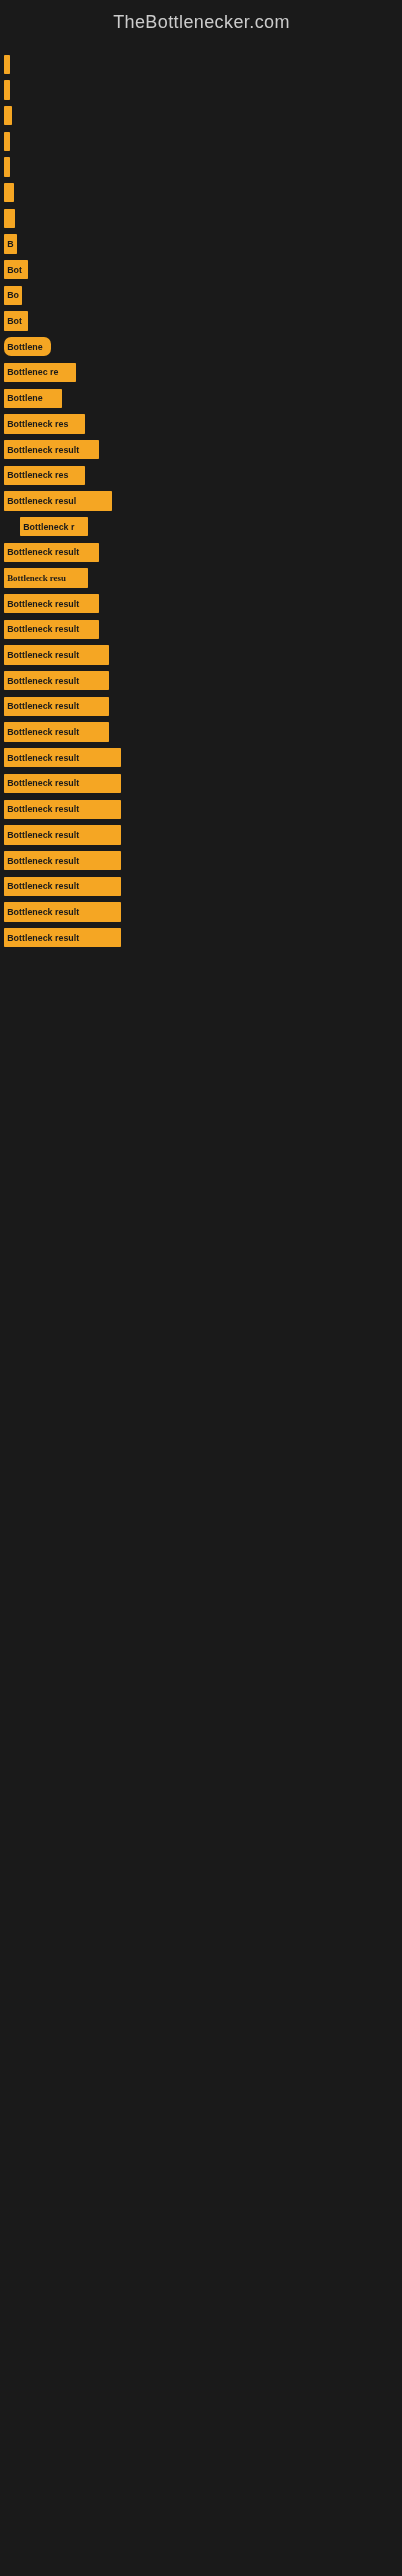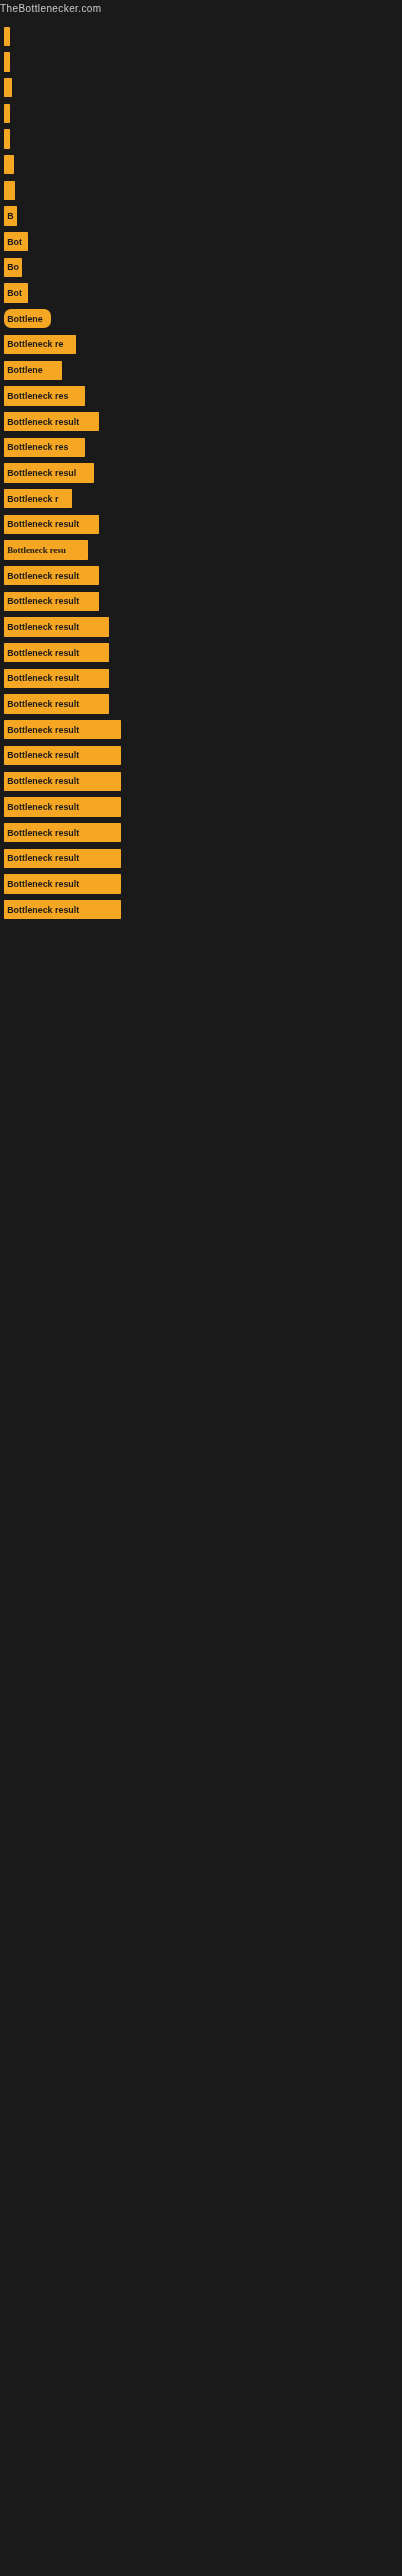--- a/index.html
+++ b/index.html
@@ -10,23 +10,24 @@
 
     body {
       background-color: #1a1a1a;
       width: 403px;
       min-height: 2576px;
       font-family: Arial, sans-serif;
       position: relative;
     }
 
     .site-title {
+      text-align: center;
       color: #cccccc;
-      font-size: 10px;
-      padding: 3px 0;
+      font-size: 18px;
+      padding: 12px 0;
       letter-spacing: 0.4px;
     }
 
     .container {
       padding: 8px 4px;
     }
 
     .bottleneck-item {
       display: flex;
       align-items: center;
@@ -115,21 +116,21 @@
         <span>Bot</span>
       </div>
     </div>
     <div class="bottleneck-item">
       <div class="bottleneck-bar" style="width: 47px; border-radius: 7px;">
         <span>Bottlene</span>
       </div>
     </div>
     <div class="bottleneck-item">
       <div class="bottleneck-bar" style="width: 72px;">
-        <span>Bottleneck re</span>
+        <span>Bottlenec re</span>
       </div>
     </div>
     <div class="bottleneck-item">
       <div class="bottleneck-bar" style="width: 58px;">
         <span>Bottlene</span>
       </div>
     </div>
     <div class="bottleneck-item">
       <div class="bottleneck-bar" style="width: 81px;">
         <span>Bottleneck res</span>
@@ -139,26 +140,26 @@
       <div class="bottleneck-bar" style="width: 95px;">
         <span>Bottleneck result</span>
       </div>
     </div>
     <div class="bottleneck-item">
       <div class="bottleneck-bar" style="width: 81px;">
         <span>Bottleneck res</span>
       </div>
     </div>
     <div class="bottleneck-item">
-      <div class="bottleneck-bar" style="width: 90px;">
+      <div class="bottleneck-bar" style="width: 108px;">
         <span>Bottleneck resul</span>
       </div>
     </div>
     <div class="bottleneck-item">
-      <div class="bottleneck-bar" style="width: 68px;">
+      <div class="bottleneck-bar" style="width: 68px; margin-left: 16px;">
         <span>Bottleneck r</span>
       </div>
     </div>
     <div class="bottleneck-item">
       <div class="bottleneck-bar" style="width: 95px;">
         <span>Bottleneck result</span>
       </div>
     </div>
     <div class="bottleneck-item">
       <div class="bottleneck-bar" style="width: 84px; font-family: Liberation Serif, serif;">

